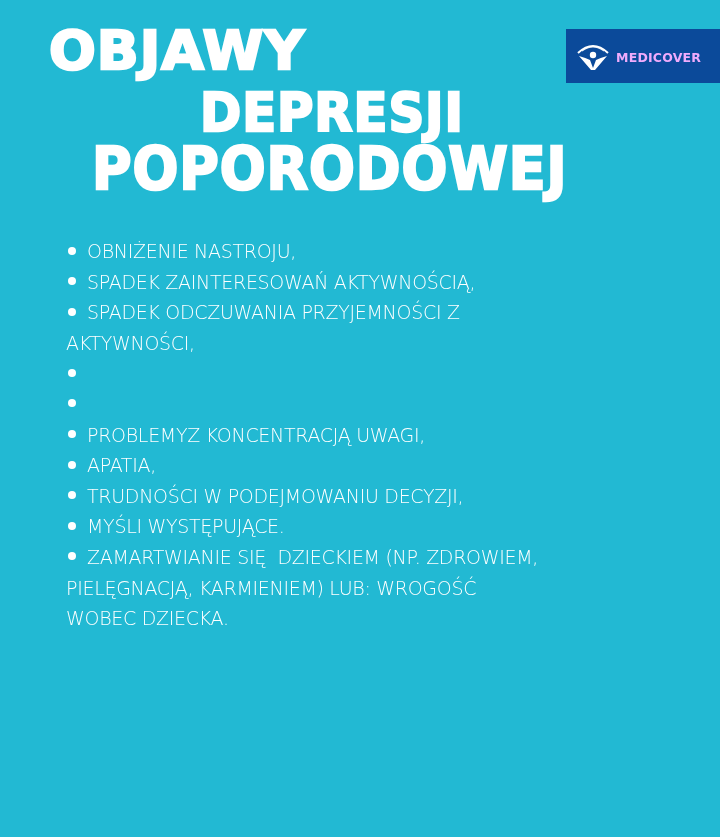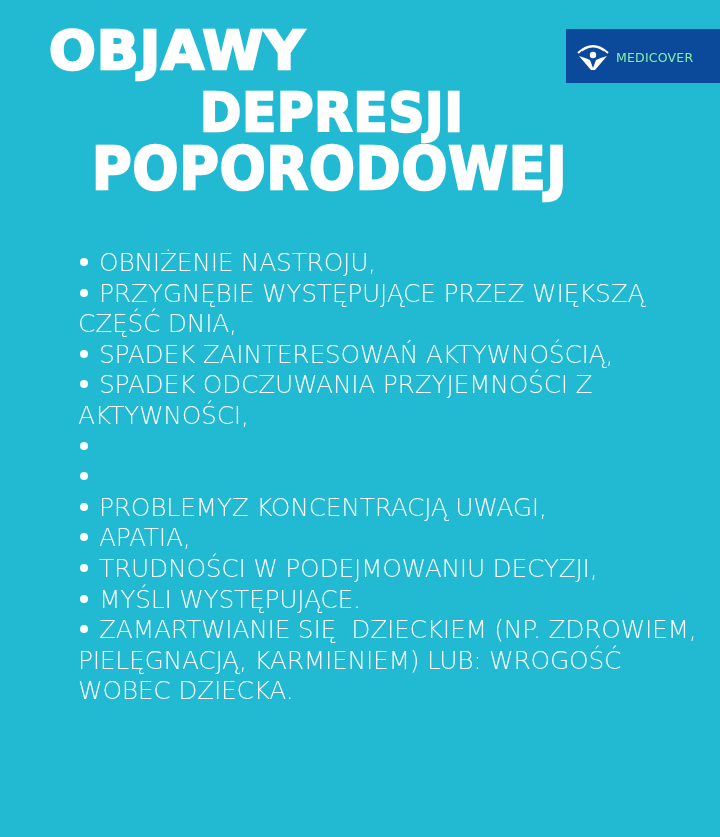--- a/index.html
+++ b/index.html
@@ -47,41 +47,41 @@
       align-items: center;
       box-sizing: border-box;
       padding-left: 8px;
     }
     .logo-mark {
       width: 38px;
       height: 32px;
       display: block;
     }
     .logo-text {
-      color: #86efac;
+      color: #f0abfc;
       font-family: "DejaVu Sans", "Liberation Sans", sans-serif;
-      font-weight: 400;
+      font-weight: 700;
       font-size: 12.5px;
       letter-spacing: 0.2px;
       margin-left: 4px;
       margin-top: 2px;
     }
 
     .symptoms {
       position: absolute;
       left: 62px;
       top: 232px;
       width: 630px;
-      margin: 16px;
+      margin: 4px;
       padding: 0;
       list-style: none;
       color: #ffffff;
       font-family: "DejaVu Sans", "Liberation Sans", sans-serif;
       font-weight: 300;
-      font-size: 25px;
+      font-size: 19px;
       line-height: 30.6px;
       letter-spacing: -0.3px;
     }
     .symptom-item {
       margin: 0;
       padding: 0;
     }
     .bullet {
       display: inline-block;
       width: 8px;
@@ -112,22 +112,20 @@
       <path d="M4 13 Q19 -1 34 13" fill="none" stroke="#ffffff" stroke-width="2"></path>
       <path d="M8 11 Q19 3 30 11" fill="none" stroke="#ffffff" stroke-width="1.2" opacity="0.85"></path>
       <circle cx="19" cy="15" r="3.2" fill="#ffffff"></circle>
       <path d="M5 16 Q12 18 16 20 L19 28 L22 20 Q26 18 33 16 Q27 23 21 30 L17 30 Q11 23 5 16 Z" fill="#ffffff"></path>
     </svg>
     <span class="logo-text">MEDICOVER</span>
   </div>
 
   <ul class="symptoms">
     <li class="symptom-item"><span class="bullet"></span><span class="symptom-text">OBNIŻENIE NASTROJU,</span></li>
-    <li class="symptom-item"><span class="bullet"></span><span class="symptom-text">PRZYGNĘBIE WYSTĘPUJĄCE PRZEZ WIĘKSZĄ
-CZĘŚĆ DNIA,</span></li>
     <li class="symptom-item"><span class="bullet"></span><span class="symptom-text">SPADEK ZAINTERESOWAŃ AKTYWNOŚCIĄ,</span></li>
     <li class="symptom-item"><span class="bullet"></span><span class="symptom-text">SPADEK ODCZUWANIA PRZYJEMNOŚCI Z
 AKTYWNOŚCI,</span></li>
     <li class="symptom-item"><span class="bullet"></span></li>
     <li class="symptom-item"><span class="bullet"></span></li>
     <li class="symptom-item"><span class="bullet"></span><span class="symptom-text">PROBLEMYZ KONCENTRACJĄ UWAGI,</span></li>
     <li class="symptom-item"><span class="bullet"></span><span class="symptom-text">APATIA,</span></li>
     <li class="symptom-item"><span class="bullet"></span><span class="symptom-text">TRUDNOŚCI W PODEJMOWANIU DECYZJI,</span></li>
     <li class="symptom-item"><span class="bullet"></span><span class="symptom-text">MYŚLI WYSTĘPUJĄCE.</span></li>
     <li class="symptom-item"><span class="bullet"></span><span class="symptom-text">ZAMARTWIANIE SIĘ  DZIECKIEM (NP. ZDROWIEM,

